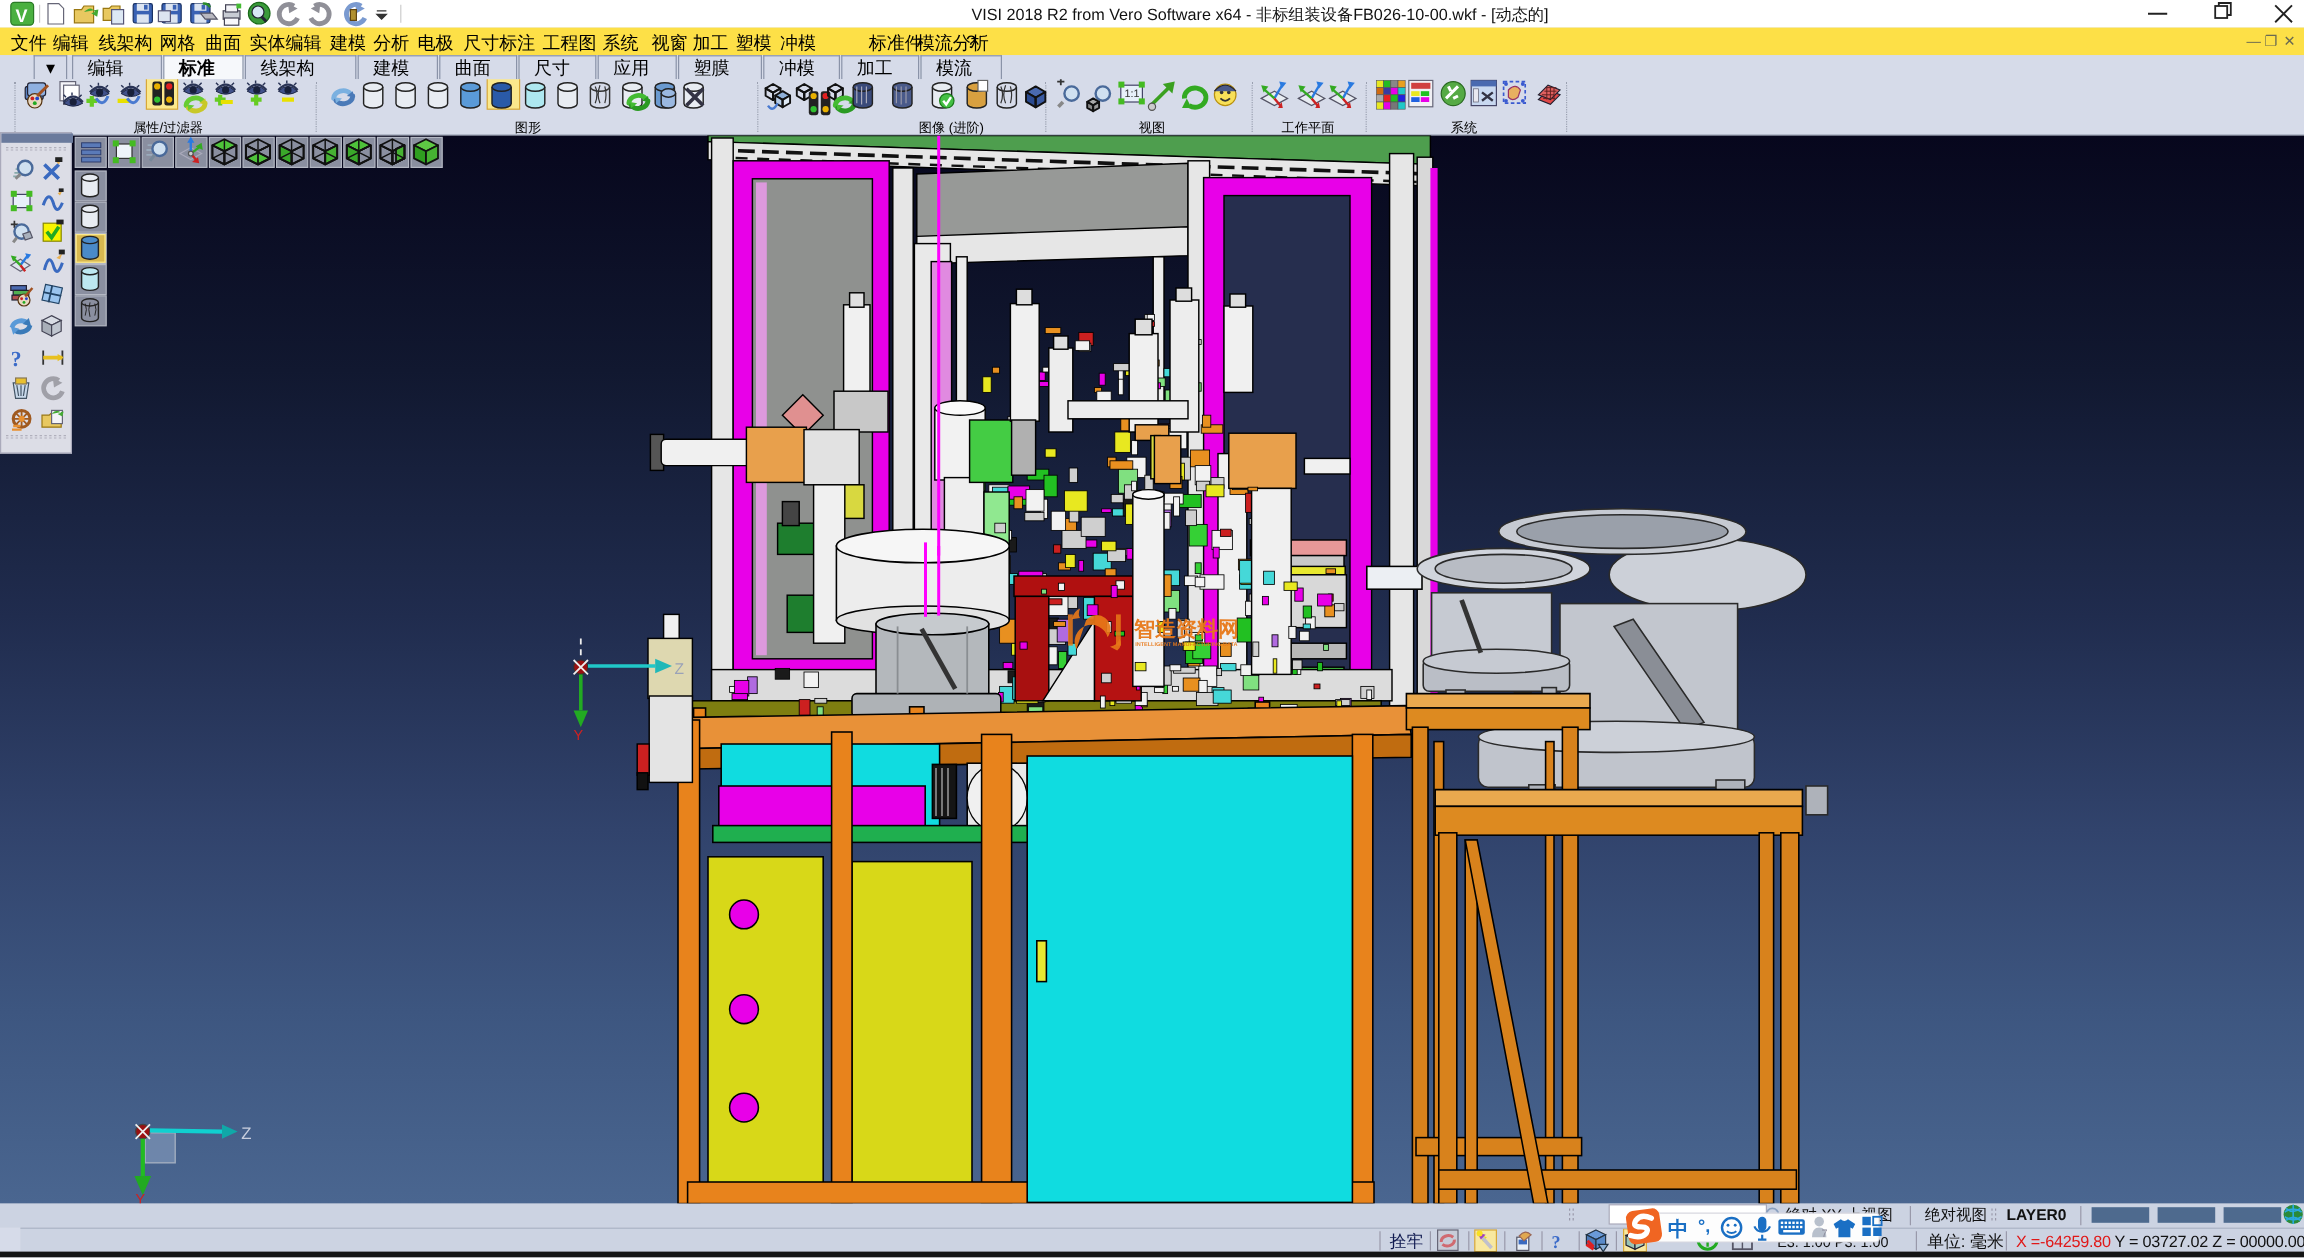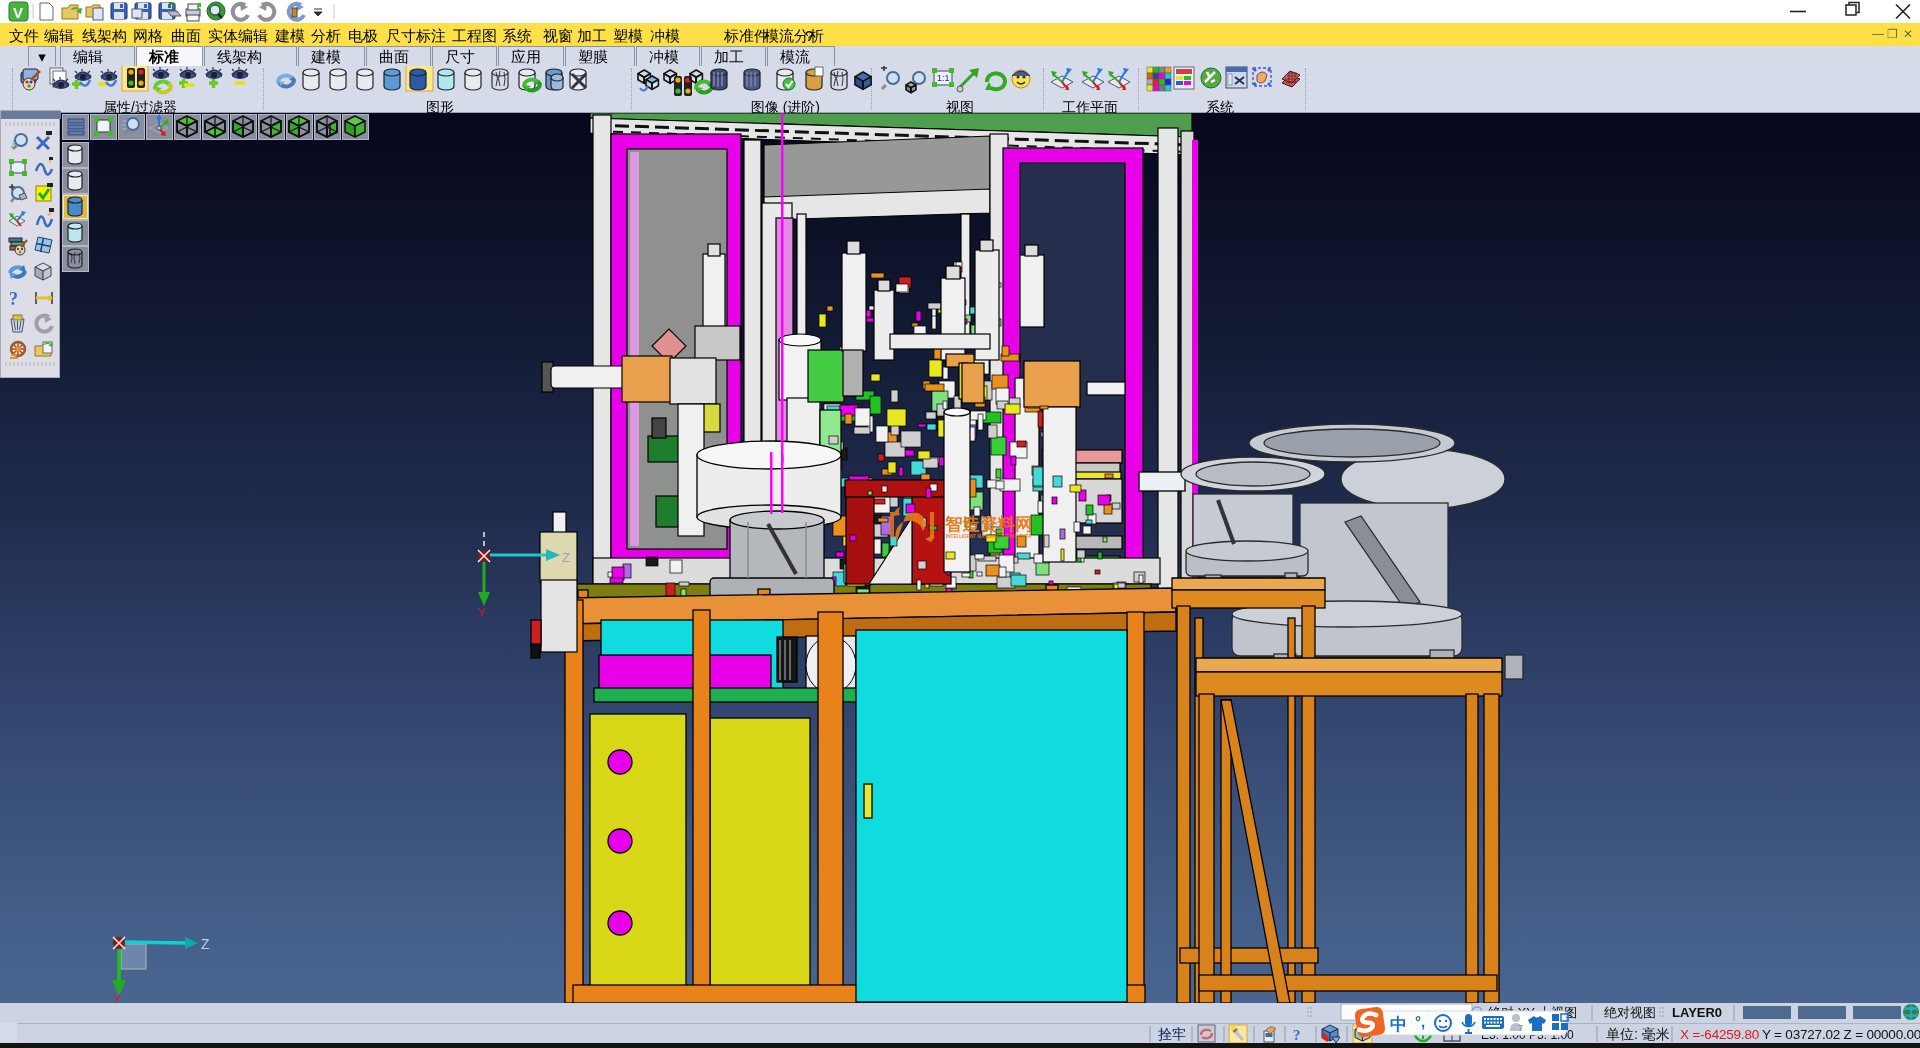--- a/index.html
+++ b/index.html
@@ -11,21 +11,21 @@
 #qat { position:absolute; left:4px; top:1px; height:21px; display:flex; align-items:center; gap:5px; }
 
 #menubar { position:absolute; left:0; top:23px; width:1920px; height:23px; background:#fde047; font-size:15px; color:#000; }
 #menubar span { position:absolute; top:4px; }
 
 #tabrow { position:absolute; left:0; top:46px; width:1920px; height:20px; background:#d6dbe9; font-size:15px; }
 .tab { position:absolute; top:0; height:20px; padding:1px 0 0 12px; border:1px solid #8a93a8; border-bottom:none; background:#d6dbe9; }
 .tab.sel { background:#f6f8fb; font-weight:bold; }
 
 #ribbon { position:absolute; left:0; top:66px; width:1920px; height:47px; background:#d6dbe9; border-bottom:1px solid #9aa2b5; }
-.rlabel { position:absolute; top:33px; font-size:14px; color:#000; text-align:center; }
+.rlabel { position:absolute; top:33px; font-size:11px; color:#000; text-align:center; }
 .vsep { position:absolute; top:2px; height:42px; width:1px; border-left:1px dotted #9aa0b0; }
 
 #viewport { position:absolute; left:0; top:113px; width:1920px; height:890px;
   background:linear-gradient(180deg,#07071d 0%, #111830 22%, #202c4e 45%, #31436c 65%, #3d5680 82%, #4a6690 100%); }
 #machine { position:absolute; left:0; top:0; }
 
 #palette { position:absolute; left:0; top:-3px; width:60px; height:268px; background:#dcdde6; border:1px solid #aab; }
 
 #status1 { position:absolute; left:0; top:1003px; width:1920px; height:20px; background:#ccd3e2; font-size:13px; color:#000; }
 #status2 { position:absolute; left:0; top:1023px; width:1920px; height:20px; background:#ccd3e2; font-size:13px; color:#000; border-top:1px solid #aab2c4;margin-left:17px; }
@@ -94,20 +94,21 @@
           </g>
           <g transform="translate(283,3)">
             <path d="M14 2 a8 8 0 1 0 3 10" fill="none" stroke="#7a9ad0" stroke-width="4"></path>
             <polygon points="9,0 17,4 10,8" fill="#7a9ad0"></polygon>
             <rect x="5" y="5" width="5" height="9" fill="#b09030" stroke="#604410"></rect>
           </g>
           <path d="M310 9 h8 M310 12 l4 4 l4 -4 z" stroke="#333" fill="#333"></path>
           <line x1="330" y1="4" x2="330" y2="19" stroke="#ccc"></line>
         </svg>
       </div>
+    <div class="ttl">VISI 2018 R2 from Vero Software x64 - 非标组装设备FB026-10-00.wkf - [动态的]</div>
     <svg style="position:absolute;right:0;top:0;" width="140" height="23">
       <line x1="10" y1="11.5" x2="26" y2="11.5" stroke="#222" stroke-width="1.6"></line>
       <rect x="66" y="5" width="10" height="10" fill="none" stroke="#222" stroke-width="1.5"></rect>
       <path d="M69 5 v-2.5 h10 v10 h-2.5" fill="none" stroke="#222" stroke-width="1.5"></path>
       <path d="M116 4.5 L130 18.5 M130 4.5 L116 18.5" stroke="#222" stroke-width="1.6"></path>
     </svg>
   </div>
 
   <div id="menubar">
     <span style="left:9px;">文件</span>

